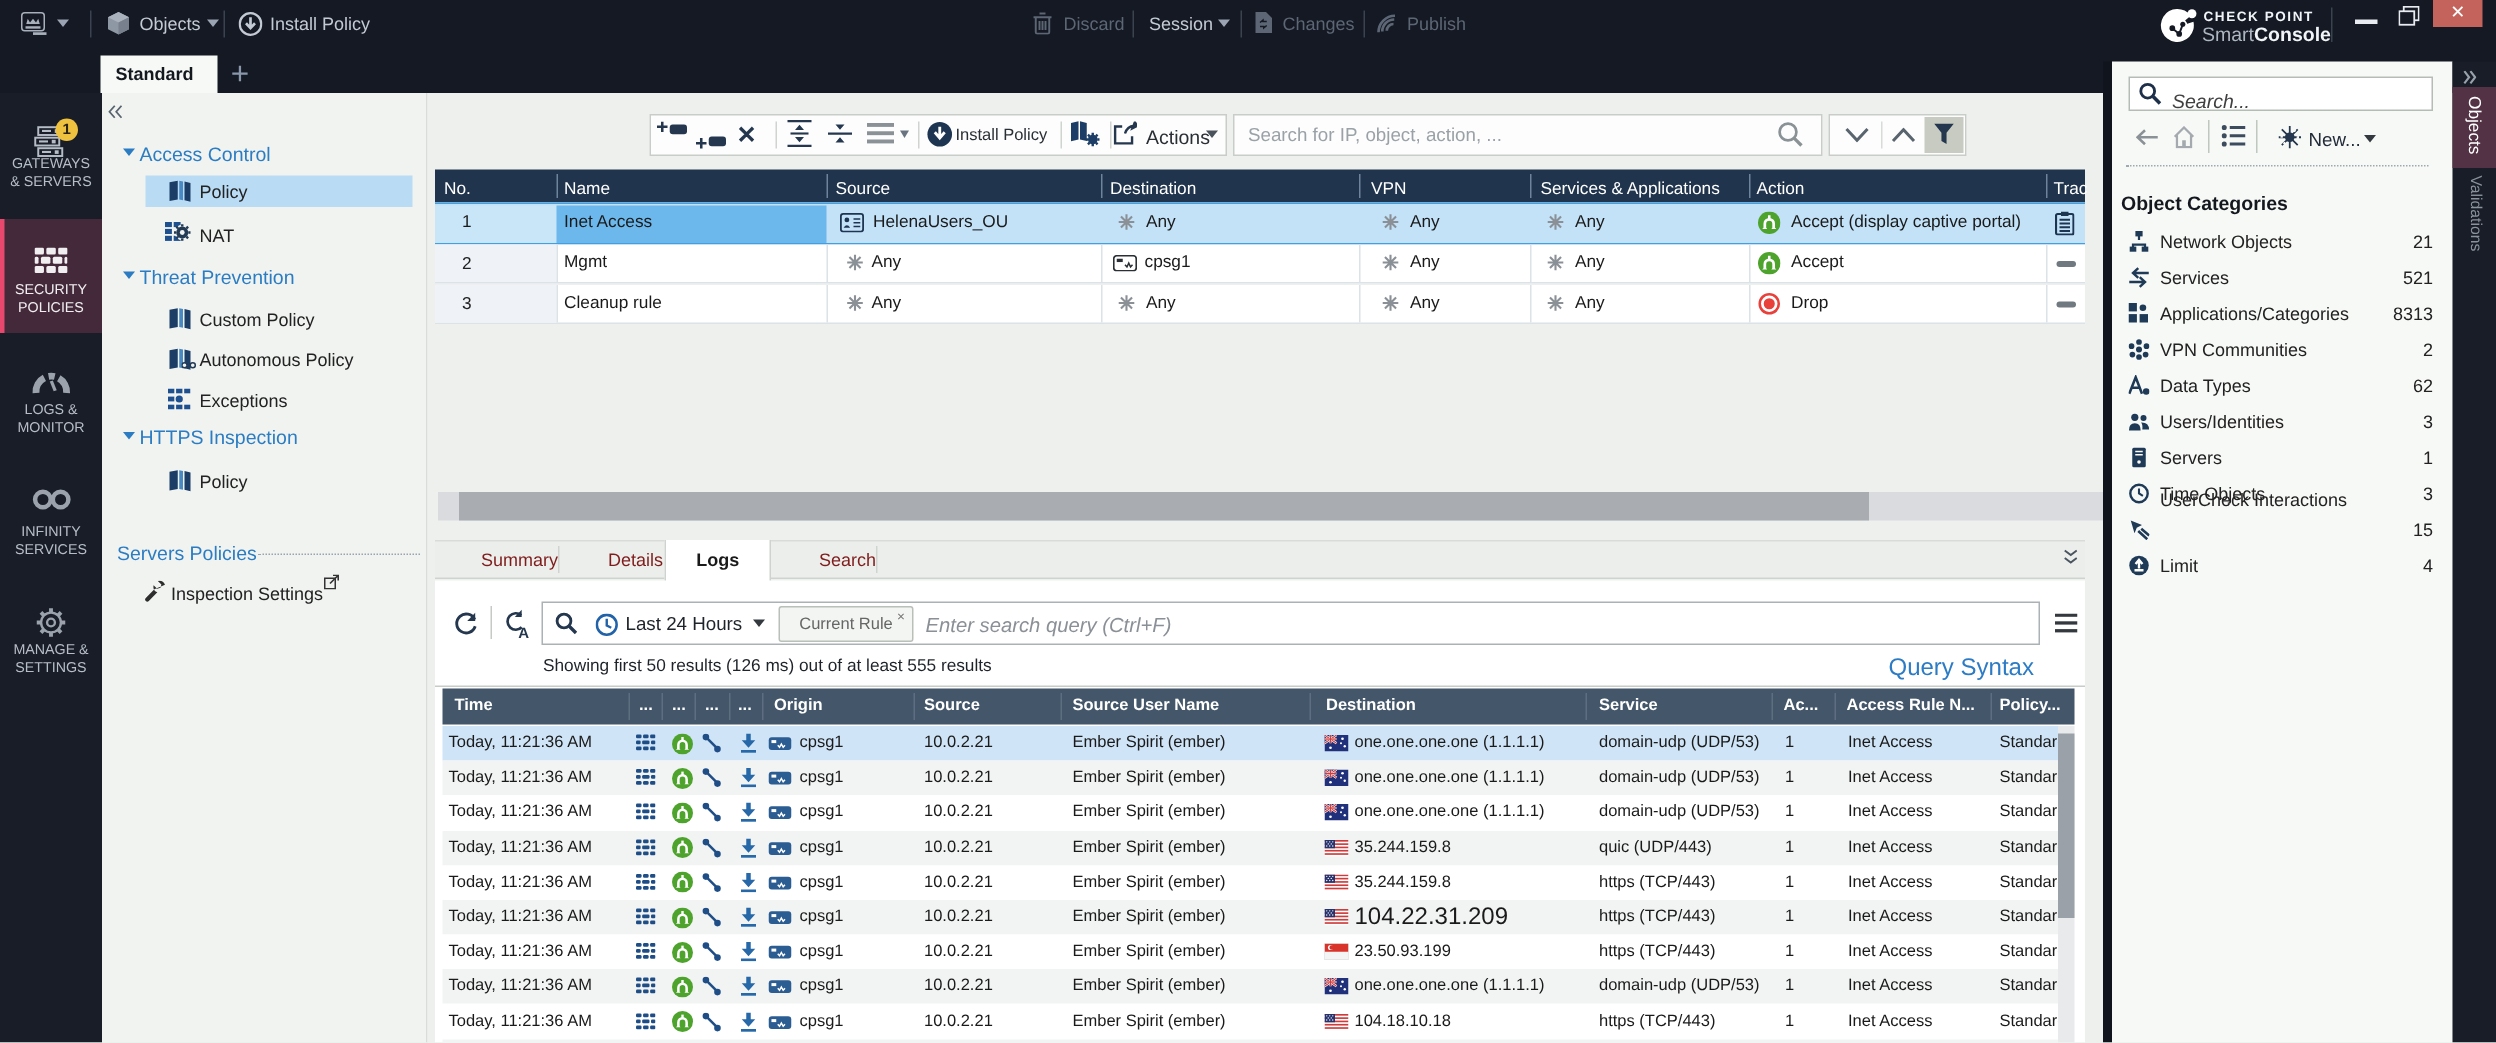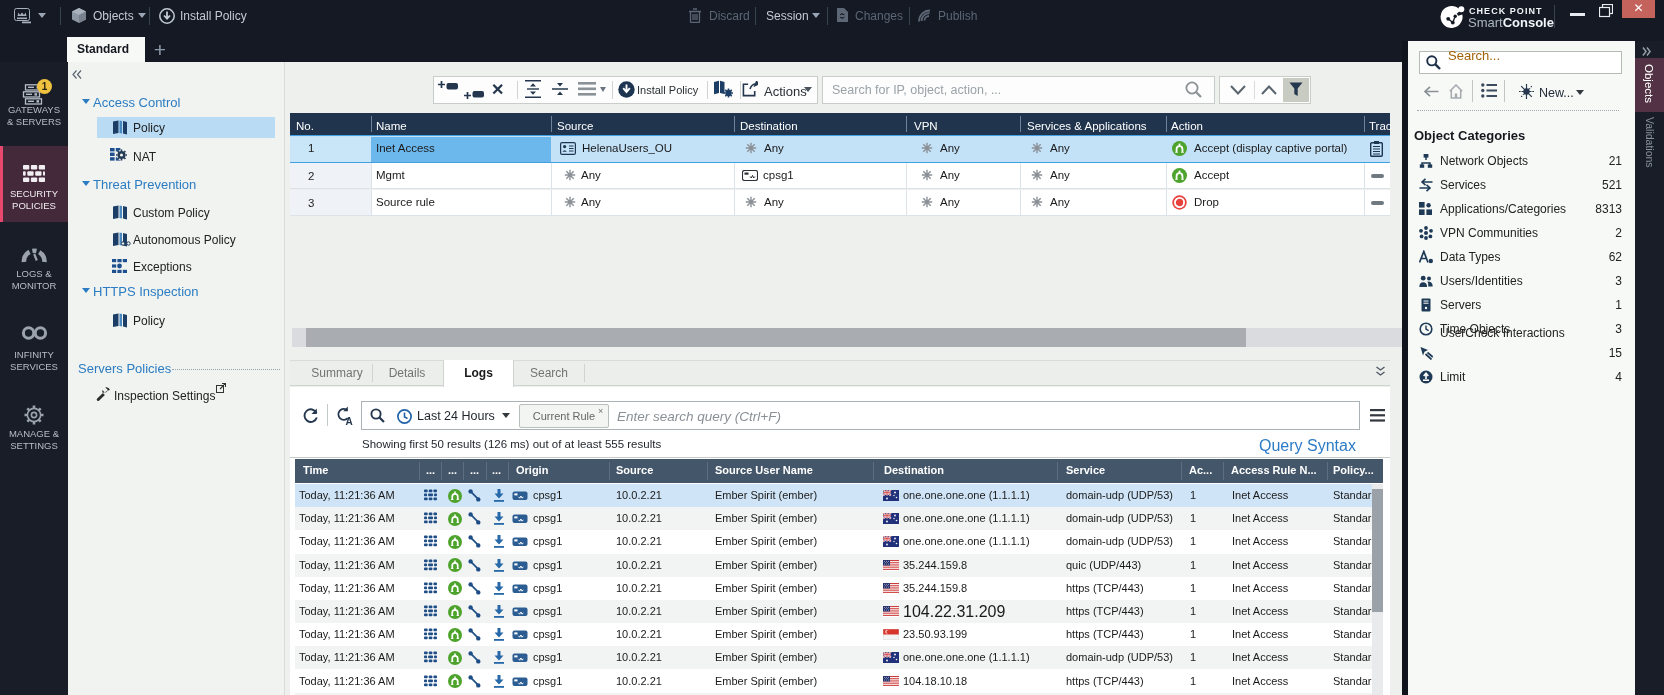--- a/index.html
+++ b/index.html
@@ -36,21 +36,21 @@
 .rh{position:absolute;top:120px;color:#fff;font-weight:normal;font-size:11.5px}
 .rrow{position:absolute;left:290px;width:1100px;height:27px;background:#fff}
 .rcell-line{position:absolute;top:0;width:1px;height:100%;background:#dbe2e8}
 .num{position:absolute;left:0;top:0;width:81px;height:100%;background:#eff3f7;padding-left:18px;line-height:26px;font-size:11.5px;color:#222}
 .rtext{position:absolute;font-size:11.5px;color:#1a1a1a;line-height:27px;height:27px}
 
 #hscroll{position:absolute;left:292px;top:328px;width:1110px;height:19px;background:#d9dbdf}
 #hthumb{position:absolute;left:306px;top:328px;width:940px;height:19px;background:#a9adb2}
 
 #btabs{position:absolute;left:290px;top:360px;width:1100px;height:26px;background:#eceeeb;border-top:1px solid #d8dbd8;border-bottom:1px solid #cfd3cf}
-.btab{position:absolute;top:360px;height:16px;line-height:26px;font-size:12px;color:#737373;text-align:center}
+.btab{position:absolute;top:360px;height:16px;line-height:26px;font-size:12px;color:#7f1d1d;text-align:right}
 #logstab{position:absolute;left:443px;top:360px;width:71px;height:29px;background:#fff;border-left:1px solid #cfd3cf;border-right:1px solid #cfd3cf;font-weight:bold;text-align:center;line-height:26px;font-size:12px}
 #bpanel{position:absolute;left:290px;top:387px;width:1100px;height:308px;background:#fff}
 
 #lsearch{position:absolute;left:361px;top:401px;width:999px;height:29px;background:#fff;border:1px solid #aab2b6}
 .chip{position:absolute;left:519px;top:404px;width:90px;height:24px;background:#f2f5f1;border:1px solid #b9bfb9;border-radius:2px;color:#666;font-size:11px;text-align:center;line-height:22px}
 
 #ltbl-hdr{position:absolute;left:295px;top:459px;width:1088px;height:24px;background:#44566a}
 .lh{position:absolute;top:464px;color:#fff;font-weight:bold;font-size:11px}
 .lrow{position:absolute;left:295px;width:1077px;height:23px;background:#fff;font-size:11.5px}
 .lrow.alt{background:#f2f3f3}
@@ -465,21 +465,21 @@
 <div class="rrow" style="top:190px;height:26px;border-bottom:1px solid #dbe2e8">
  <div class="num">3</div>
  <div class="rcell-line" style="left:81px"></div>
     <div class="rcell-line" style="left:261px"></div>
     <div class="rcell-line" style="left:444px"></div>
     <div class="rcell-line" style="left:616px"></div>
     <div class="rcell-line" style="left:730px"></div>
     <div class="rcell-line" style="left:876px"></div>
     <div class="rcell-line" style="left:1074px"></div>
 </div>
-<div class="rtext" style="left:376px;top:189px">Source rule</div>
+<div class="rtext" style="left:376px;top:189px">Cleanup rule</div>
 <svg class="abs" style="left:564px;top:196px" width="12" height="12" viewBox="0 0 12 12">
     <use href="#anyast"></use>
   </svg>
 <div class="rtext" style="left:581px;top:189px">Any</div>
 <svg class="abs" style="left:745px;top:196px" width="12" height="12" viewBox="0 0 12 12">
     <use href="#anyast"></use>
   </svg>
 <div class="rtext" style="left:764px;top:189px">Any</div>
 <svg class="abs" style="left:921px;top:196px" width="12" height="12" viewBox="0 0 12 12">
     <use href="#anyast"></use>
@@ -958,21 +958,21 @@
 <div id="vthumb"></div>
 
 <div id="vdivider"></div>
 <div id="rpanel"></div>
 <div id="rstrip"></div>
 <div id="rsearch"></div>
 <svg class="abs" style="left:1426px;top:55px" width="15" height="15" viewBox="0 0 15 15">
  <circle cx="5.8" cy="5.8" r="4.6" fill="none" stroke="#1e3049" stroke-width="1.9"></circle>
  <path d="M9.4 9.4 L14 14" stroke="#1e3049" stroke-width="2.4"></path>
 </svg>
-<div class="abs" style="left:1448px;top:48px;font-size:13px;color:#a16207">Search...</div>
+<div class="abs" style="left:1448px;top:60px;font-size:13px;font-style:italic;color:#404040">Search...</div>
 <svg class="abs" style="left:1424px;top:86px" width="15" height="11" viewBox="0 0 15 11">
     <path d="M6 0.8 L1 5.5 L6 10.2 M1.5 5.5 H14.5" stroke="#8a9298" stroke-width="1.7" fill="none"></path>
   </svg>
 <svg class="abs" style="left:1449px;top:84px" width="14" height="15" viewBox="0 0 14 15">
     <path d="M0.8 7.2 L7 1 L13.2 7.2 M2.3 6.2 V14 H11.7 V6.2" stroke="#a4aab0" stroke-width="1.5" fill="none"></path>
     <rect x="5.8" y="9.5" width="2.4" height="4.5" fill="#a4aab0"></rect>
   </svg>
 <div class="abs" style="left:1472px;top:80px;width:1px;height:22px;background:#c0c6c0"></div>
 <svg class="abs" style="left:1481px;top:83px" width="16" height="15" viewBox="0 0 16 15">
  <g fill="#3c4c5e">

